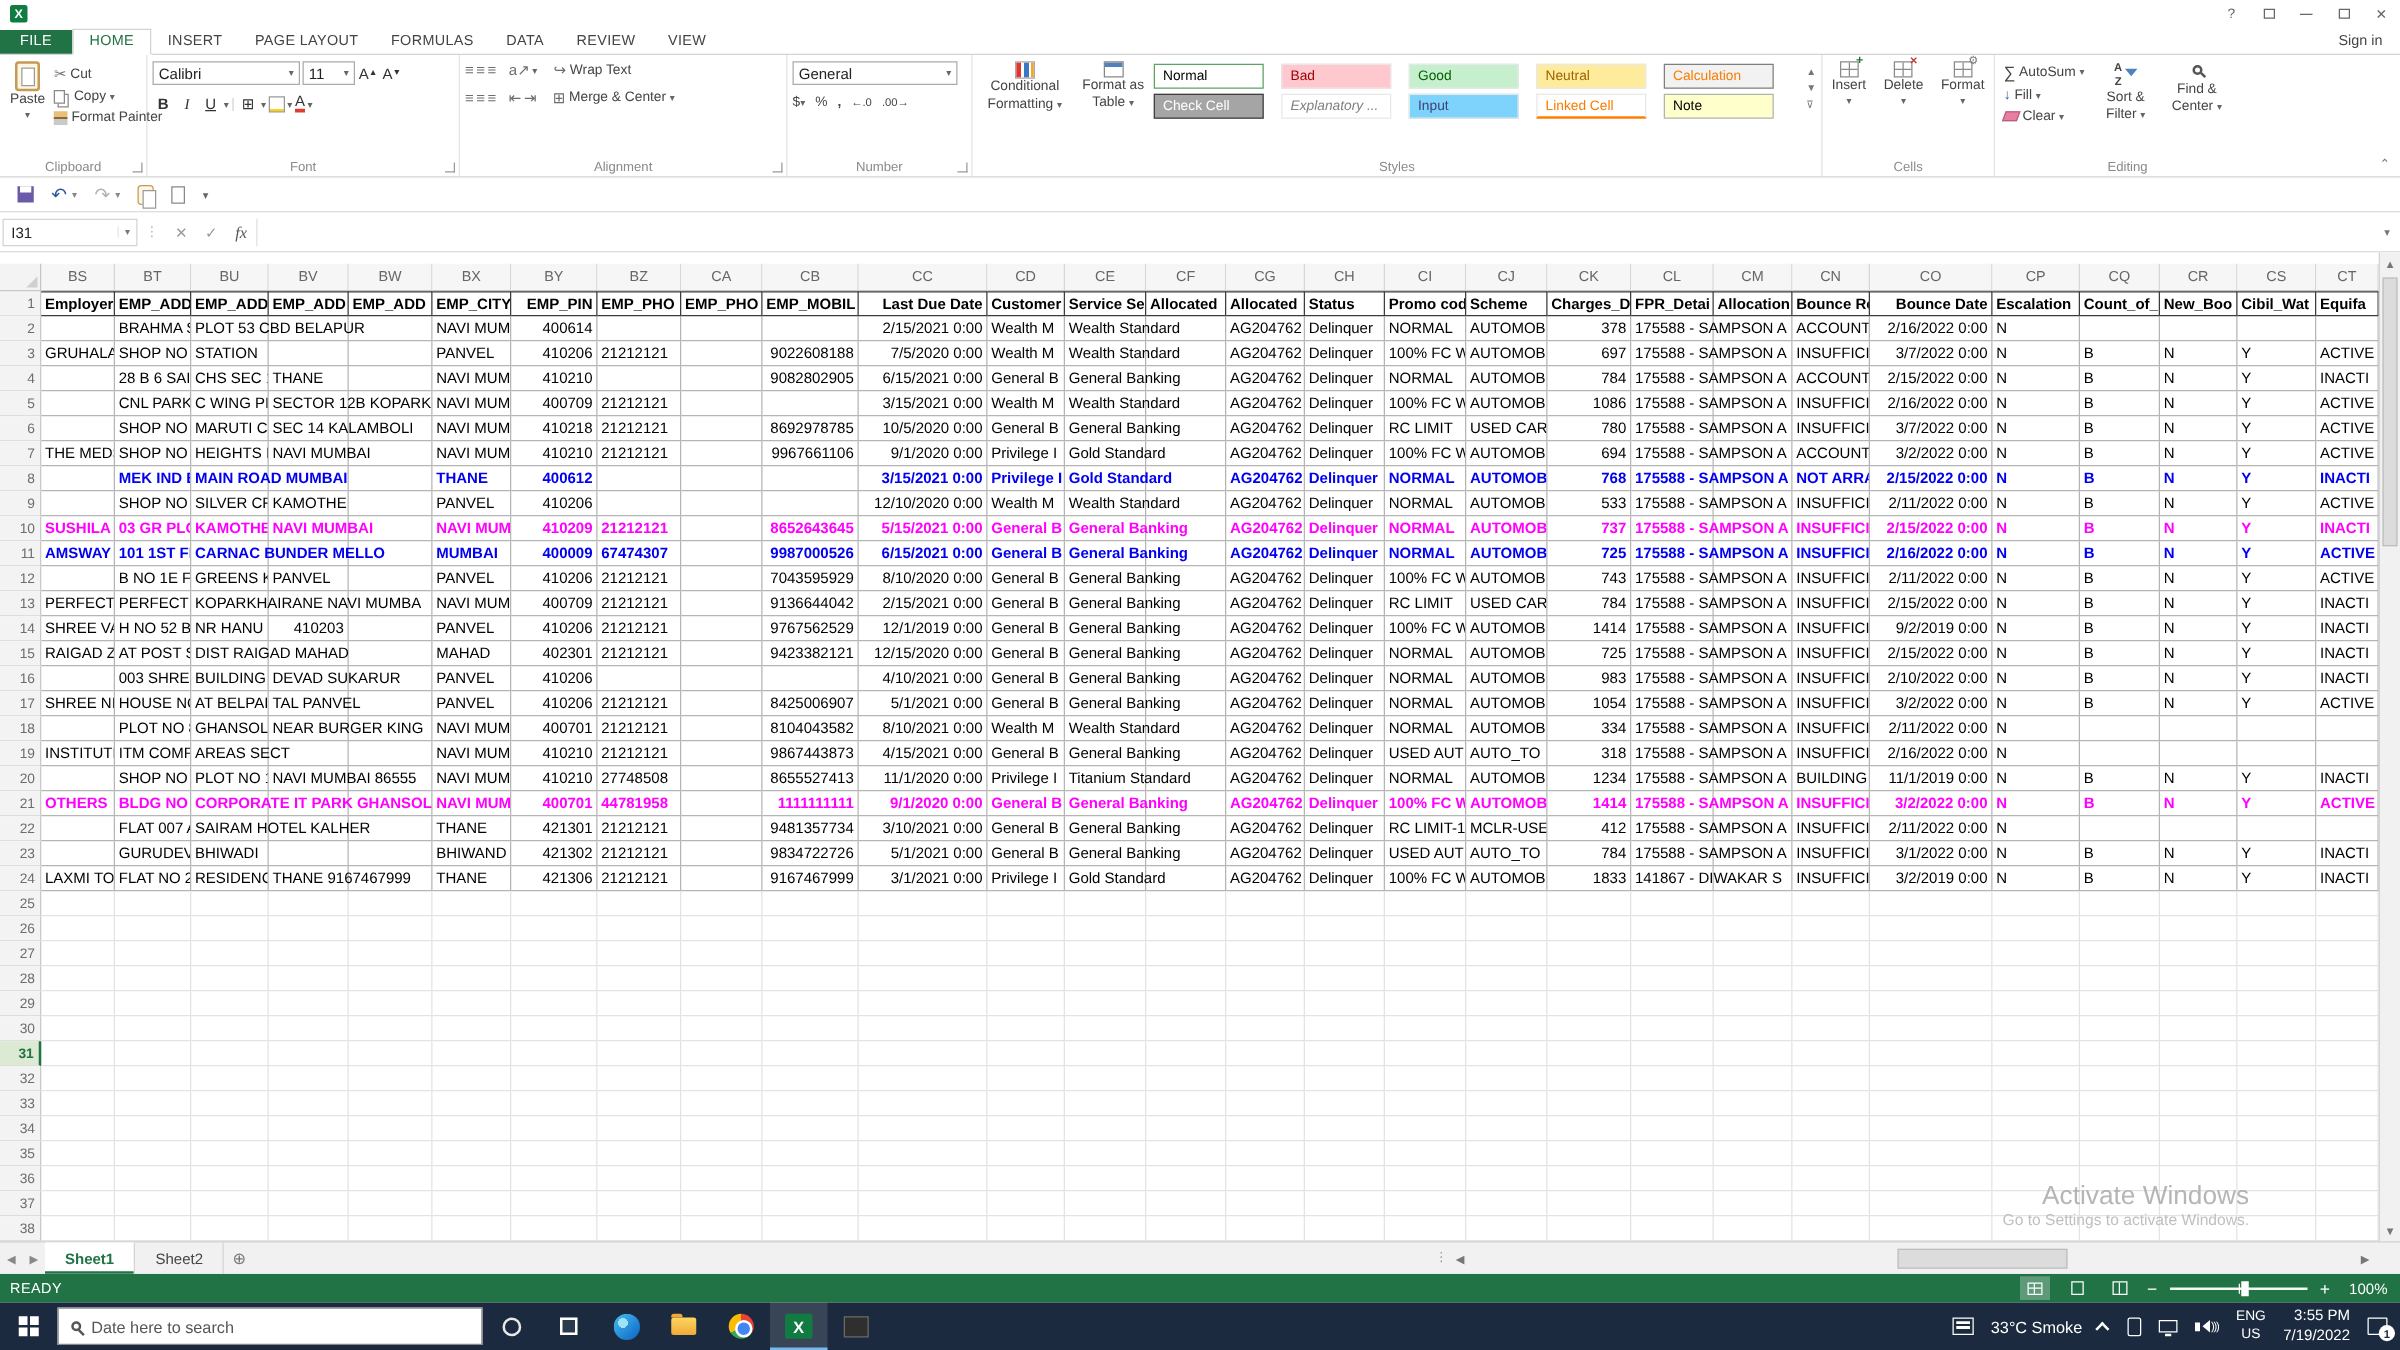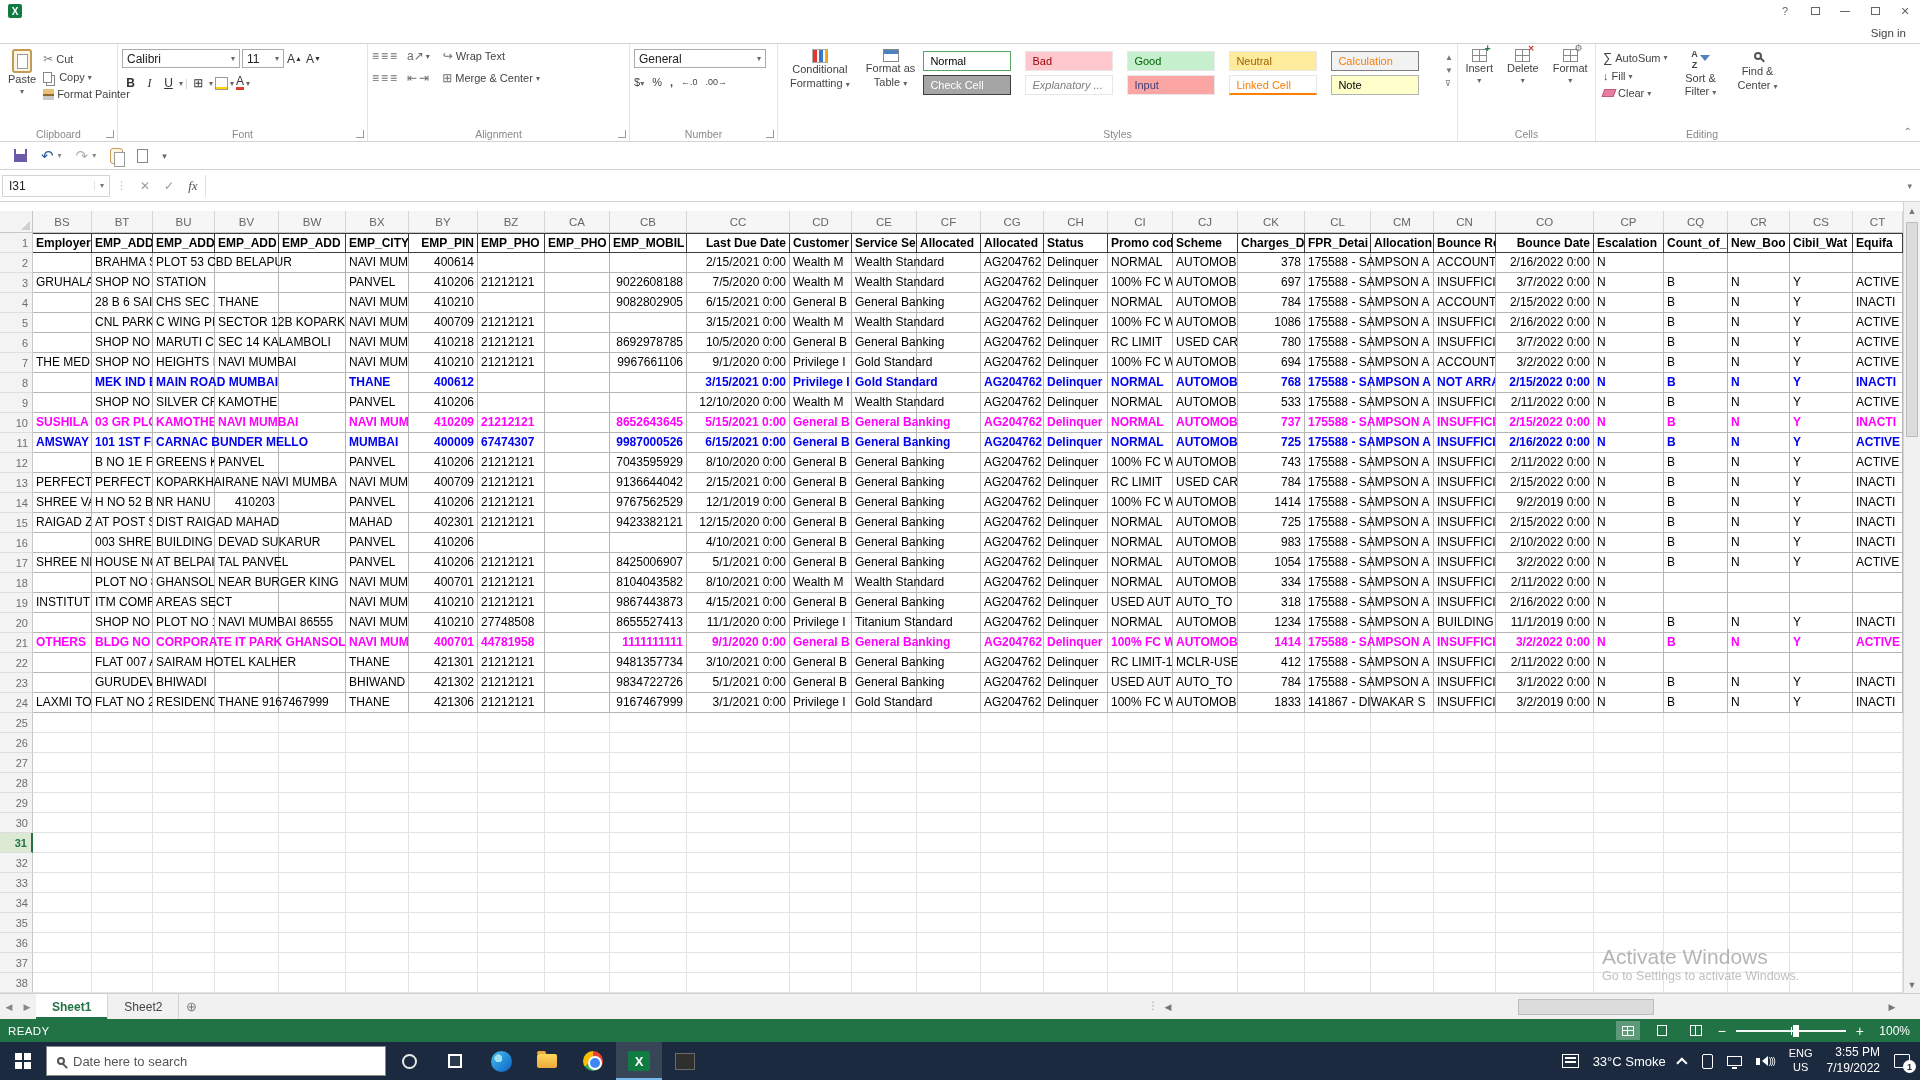--- a/index.html
+++ b/index.html
@@ -97,21 +97,21 @@
   .cell.sp .t { position:absolute; left:0; top:0; width:max-content; overflow:visible; z-index:3; }
   .cell.blue .t { color:#0000ee; font-weight:700; }
   .cell.magenta .t { color:#ff00ff; font-weight:700; }
   
   #vsb { position:absolute; left:1903px; top:202px; width:17px; height:791px; background:#f1f1f1; border-left:1px solid #d4d4d4; }
   #vsb .arr { height:17px; display:flex; align-items:center; justify-content:center; color:#777; font-size:9px; }
   #vsb .arr.dn { position:absolute; bottom:0; left:0; right:0; }
   #vsb .thumb { position:absolute; top:20px; left:2px; width:12px; height:215px; background:#dcdcdc; border:1px solid #bdbdbd; }
   
   #wm { position:absolute; left:1602px; top:945px; color:#a9a9a9; opacity:.85; pointer-events:none; z-index:5; }
-  #wm .l1 { font-size:21px; } #wm .l2 { font-size:12.5px; color:#b5b5b5; }
+  #wm .l1 { font-size:21px;text-align:right; } #wm .l2 { font-size:12.5px; color:#b5b5b5; }
 
   
   #tabsbar { height:26px; background:#f1f1f1; border-top:1px solid #cfcfcf; position:relative; display:flex; align-items:stretch; font-size:12px; }
   .tnav { width:18px; display:flex; align-items:center; justify-content:center; color:#888; font-size:9px; }
   .stab { padding:0 16px; display:flex; align-items:center; color:#444; border-right:1px solid #d4d4d4; }
   .stab.active { background:#fff; color:#217346; font-weight:700; box-shadow:inset 0 -2px 0 #217346; }
   .addsheet { width:24px; display:flex; align-items:center; justify-content:center; color:#777; font-size:13px; }
   #hsplit { position:absolute; left:1148px; top:6px; color:#9a9a9a; font-size:10px; }
   .hsbarr { position:absolute; top:5px; width:16px; height:16px; color:#777; font-size:9px; display:flex; align-items:center; justify-content:center; }
   #hsbtrack { position:absolute; left:1180px; right:36px; top:5px; height:16px; background:#f1f1f1; }
@@ -180,20 +180,30 @@
         <i></i>
       </div>
     <div class="wbtn rest">
         <i></i>
       </div>
     <div class="wbtn">✕</div>
   </div>
 </div>
 
 <div id="tabrow">
+  <div id="tabs-holder" style="display:flex;align-items:flex-end;">
+      <div class="rtab file">FILE</div>
+      <div class="rtab active">HOME</div>
+      <div class="rtab">INSERT</div>
+      <div class="rtab">PAGE LAYOUT</div>
+      <div class="rtab">FORMULAS</div>
+      <div class="rtab">DATA</div>
+      <div class="rtab">REVIEW</div>
+      <div class="rtab">VIEW</div>
+    </div>
   <div id="signin">Sign in</div>
 </div>
 
 <div id="ribbon">
   <div class="grp" style="width:118px">
     <div style="display:flex;height:100%;">
       <div class="bigbtn">
         <div class="pastei"></div>
         <span>Paste</span>
           <span class="caret">▾</span>
@@ -307,21 +317,21 @@
           <span><span>Table</span> <span class="caret">▾</span></span>
       </div>
       <div id="chips">
           <div class="chip" style="background:#ffffff;color:#000000;border-color:#5aa362;">Normal</div>
           <div class="chip" style="background:#ffc7ce;color:#9c0006;">Bad</div>
           <div class="chip" style="background:#c6efce;color:#006100;">Good</div>
           <div class="chip" style="background:#ffeb9c;color:#9c6500;">Neutral</div>
           <div class="chip" style="background:#f2f2f2;color:#fa7d00;border-color:#7f7f7f;">Calculation</div>
           <div class="chip" style="background:#a5a5a5;color:#ffffff;border-color:#3f3f3f;">Check Cell</div>
           <div class="chip" style="background:#ffffff;color:#7f7f7f;font-style:italic;">Explanatory ...</div>
-          <div class="chip" style="background:#fca5a5;color:#3f3f76;">Input</div>
+          <div class="chip" style="background:#7dd3fc;color:#3f3f76;">Input</div>
           <div class="chip" style="background:#ffffff;color:#fa7d00;border-bottom:2px solid #ff8001;">Linked Cell</div>
           <div class="chip" style="background:#ffffcc;color:#000000;border-color:#b2b2b2;">Note</div>
         </div>
       <div style="display:flex;flex-direction:column;justify-content:flex-start;gap:4px;padding:6px 0 0 4px;color:#777;font-size:8px;">
         <span>▲</span>
         <span>▼</span>
         <span>⊽</span>
       </div>
     </div>
     <div class="glabel">Styles</div>

